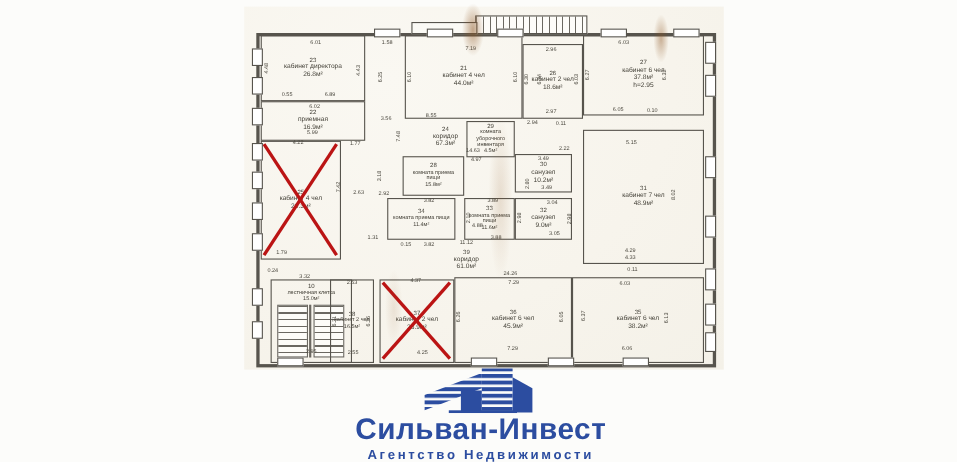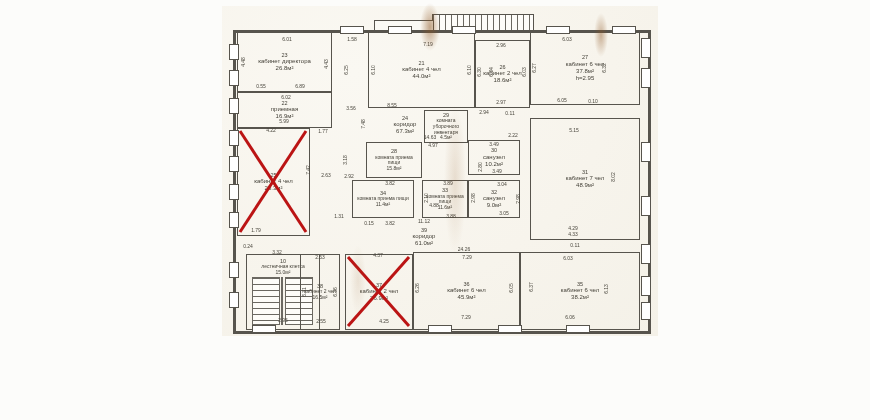--- a/index.html
+++ b/index.html
@@ -291,13 +291,29 @@
       <div class="win" style="left: 252px; top: 325px; width: 24px; height: 8px;"></div>
       <div class="win" style="left: 428px; top: 325px; width: 24px; height: 8px;"></div>
       <div class="win" style="left: 498px; top: 325px; width: 24px; height: 8px;"></div>
       <div class="win" style="left: 566px; top: 325px; width: 24px; height: 8px;"></div>
       <div class="stain" style="left: 420px; top: 3px; width: 20px; height: 48px; opacity: 0.6;"></div>
       <div class="stain" style="left: 594px; top: 13px; width: 14px; height: 44px; opacity: 0.5;"></div>
       <div class="stain" style="left: 444px; top: 105px; width: 22px; height: 150px; opacity: 0.18;"></div>
       <div class="stain" style="left: 350px; top: 245px; width: 16px; height: 70px; opacity: 0.14;"></div>
     </div>
 
+  <div id="logo">
+    <svg id="logo-icon" width="118" height="42" viewBox="0 0 118 42">
+      <defs>
+        <pattern id="lgst" width="6" height="6" patternUnits="userSpaceOnUse">
+          <rect width="6" height="3.6" fill="#2c4da0"></rect>
+        </pattern>
+      </defs>
+      <polygon points="8,25 60,5 60,19 8,39" fill="url(#lgst)"></polygon>
+      <rect x="60" y="1" width="28" height="40" fill="url(#lgst)"></rect>
+      <rect x="41" y="21" width="19" height="20" fill="#2c4da0"></rect>
+      <polygon points="88,9 106,19 106,41 88,41" fill="#2c4da0"></polygon>
+      <rect x="30" y="39" width="62" height="2.5" fill="#2c4da0"></rect>
+    </svg>
+    <div id="logo-title">Сильван-Инвест</div>
+    <div id="logo-sub">Агентство Недвижимости</div>
+  </div>
 </div>
 
 </body></html>

